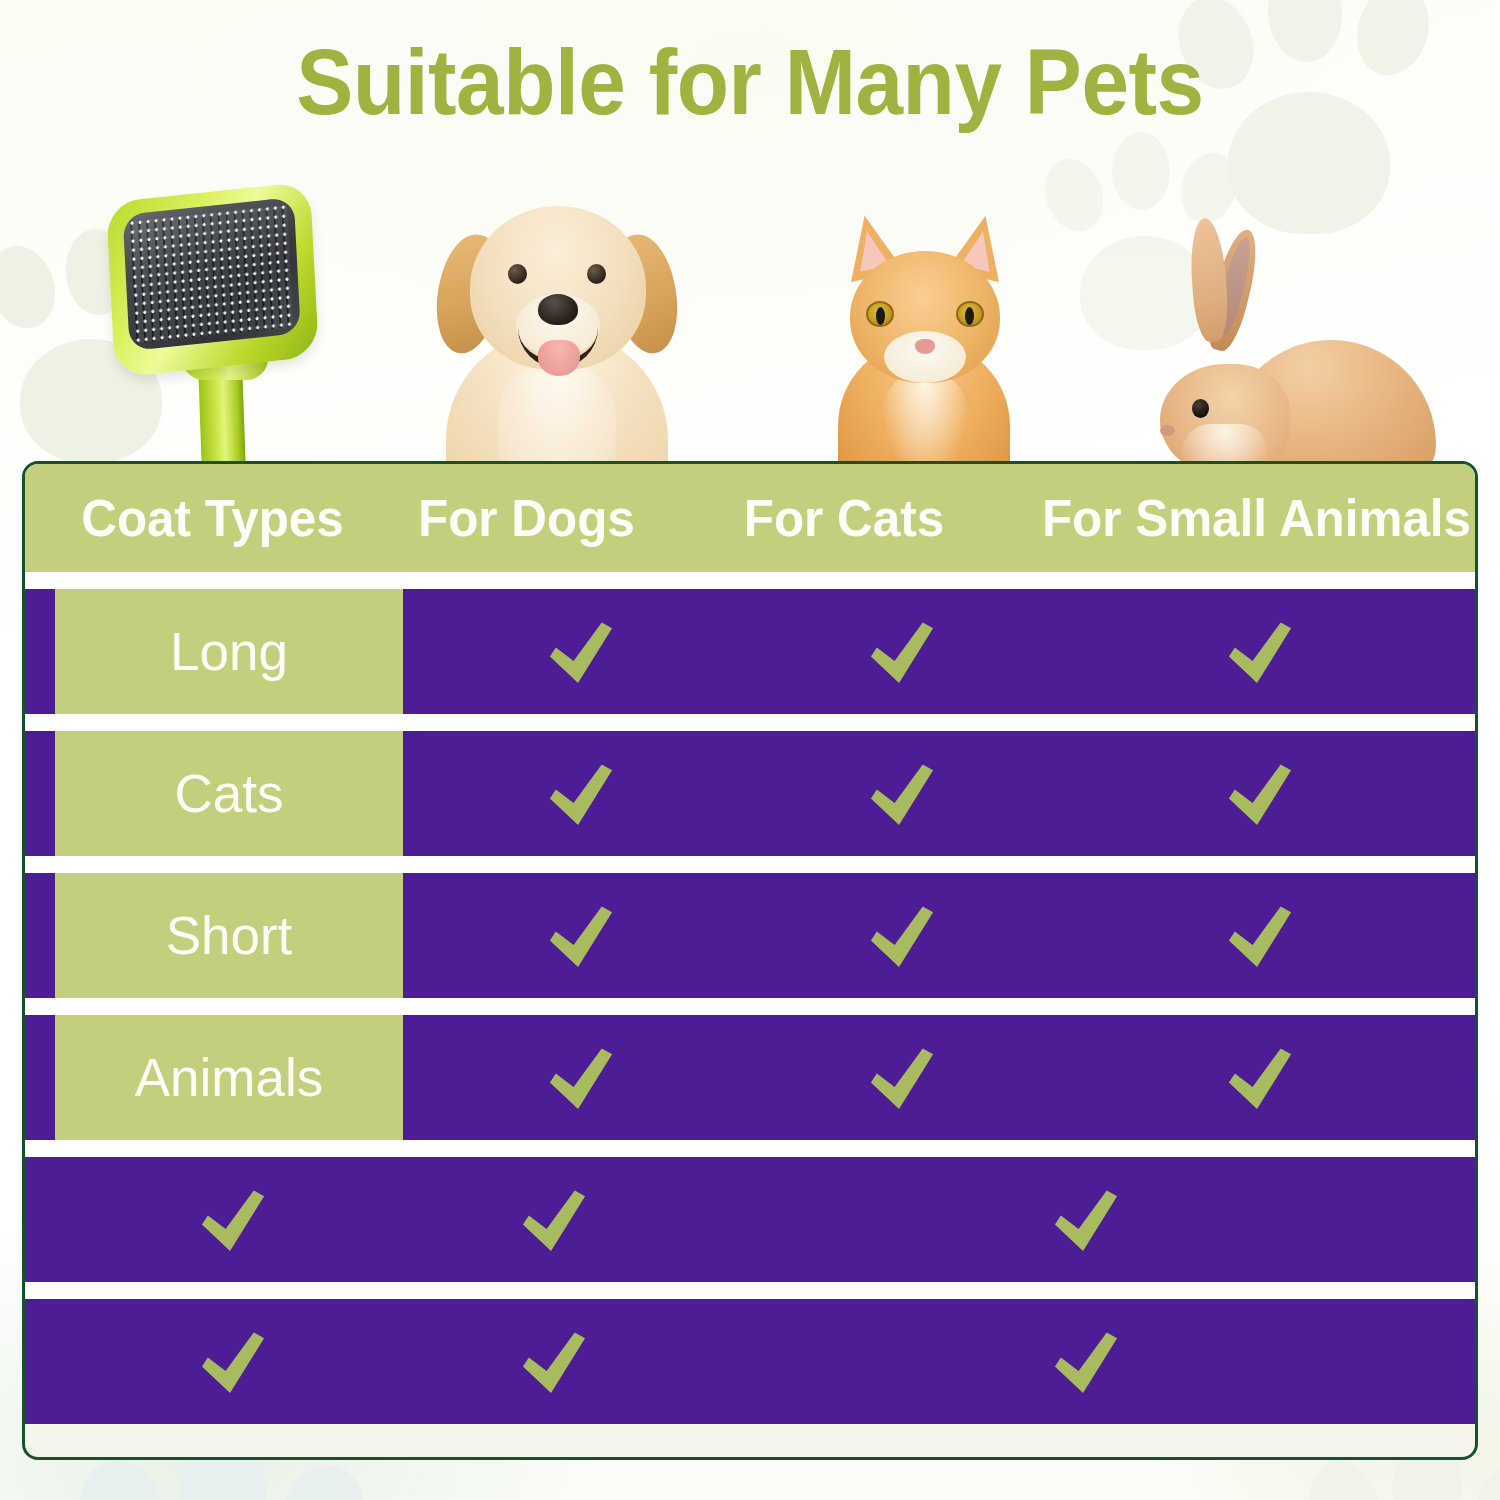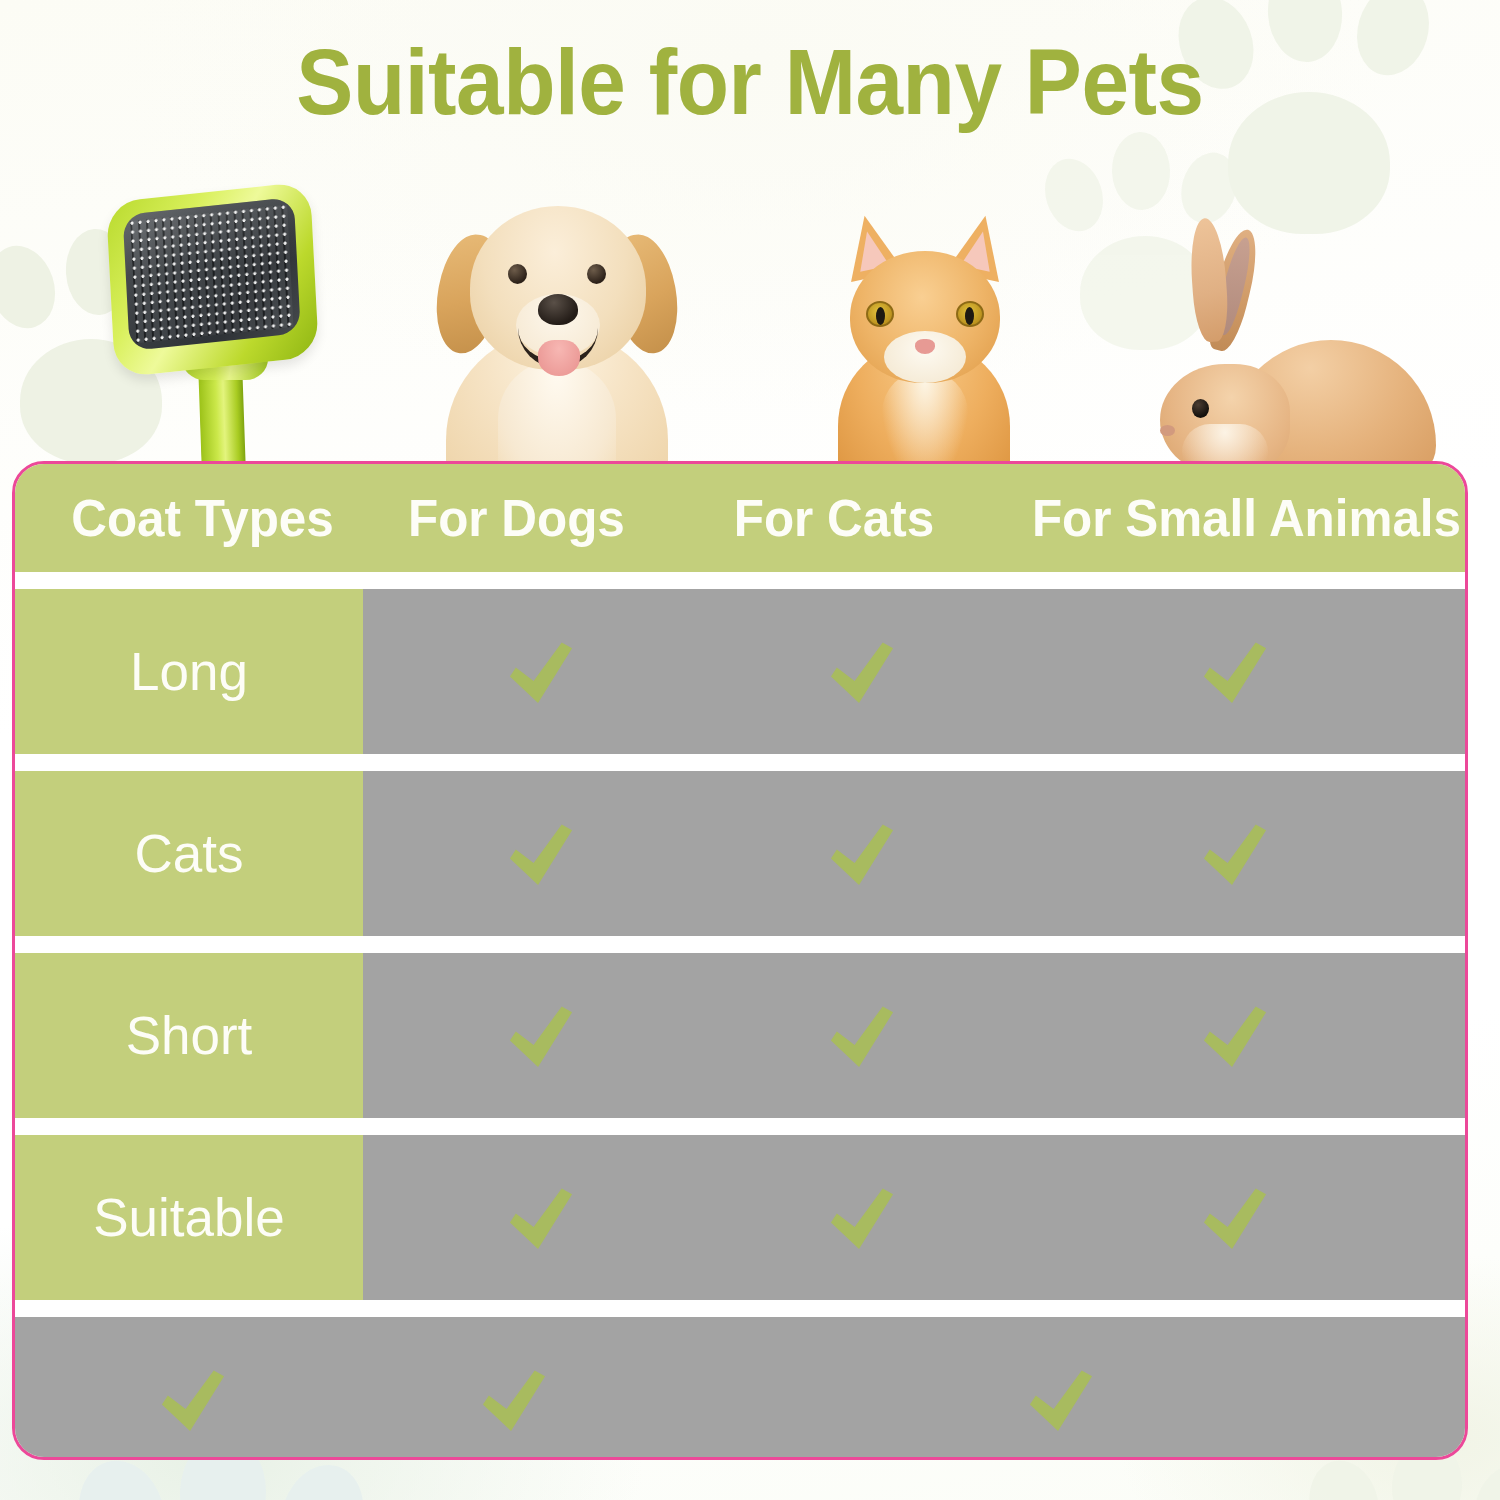--- a/index.html
+++ b/index.html
@@ -247,24 +247,24 @@
   }
   .rab-bib {
     position: absolute; left: 32px; bottom: 0; width: 86px; height: 56px;
     background: radial-gradient(ellipse at 50% 15%, #fcf3e5 0%, rgba(252,243,229,0) 80%);
     border-radius: 40px;
   }
 
   
   .table-wrap {
     position: absolute;
-    left: 12px; top: 461px;
+    left: 22px; top: 461px;
     width: 1456px; height: 999px;
-    border: 3px solid #ec4899;
-    border-radius: 32px;
+    border: 3px solid #14532d;
+    border-radius: 16px;
     background: #f5f5ec;
     overflow: hidden;
   }
   .t-header {
     display: flex; align-items: center;
     height: 108px;
     background: #c3cf7c;
   }
   .t-header .cell {
     font-family: "Liberation Sans Narrow", "Liberation Sans", sans-serif;
@@ -275,21 +275,21 @@
     transform: scaleX(0.95);
     white-space: nowrap;
   }
   .col-0 { width: 348px; flex: 0 0 348px; }
   .col-1 { width: 356px; flex: 0 0 356px; }
   .col-2 { width: 286px; flex: 0 0 286px; }
   .col-3 { flex: 1 1 auto; }
 
   .t-gap { height: 17px; background: #ffffff; }
 
-  .t-row { display: flex; height: 165px; background: #a3a3a3; }
+  .t-row { display: flex; height: 125px; background: #4c1d95; padding-left: 30px; }
   .t-row .rowlabel {
     width: 348px; flex: 0 0 348px;
     background: #c3cf7c;
     display: flex; align-items: center; justify-content: center;
     font-family: "Liberation Sans", sans-serif;
     font-weight: normal;
     font-size: 53px;
     color: #fdfdf7;
   }
   .t-row .checkcell {
@@ -459,21 +459,21 @@
           </svg>
         </div>
         <div class="checkcell col-3">
           <svg class="check" viewBox="0 0 100 100">
             <path d="M8 56 L16 44 L40 62 L78 10 L92 18 L46 92 Z" fill="#a8bb5f"></path>
           </svg>
         </div>
       </div>
       <div class="t-gap"></div>
       <div class="t-row">
-        <div class="rowlabel">Suitable</div>
+        <div class="rowlabel">Animals</div>
         <div class="checkcell col-1">
           <svg class="check" viewBox="0 0 100 100">
             <path d="M8 56 L16 44 L40 62 L78 10 L92 18 L46 92 Z" fill="#a8bb5f"></path>
           </svg>
         </div>
         <div class="checkcell col-2">
           <svg class="check" viewBox="0 0 100 100">
             <path d="M8 56 L16 44 L40 62 L78 10 L92 18 L46 92 Z" fill="#a8bb5f"></path>
           </svg>
         </div>

